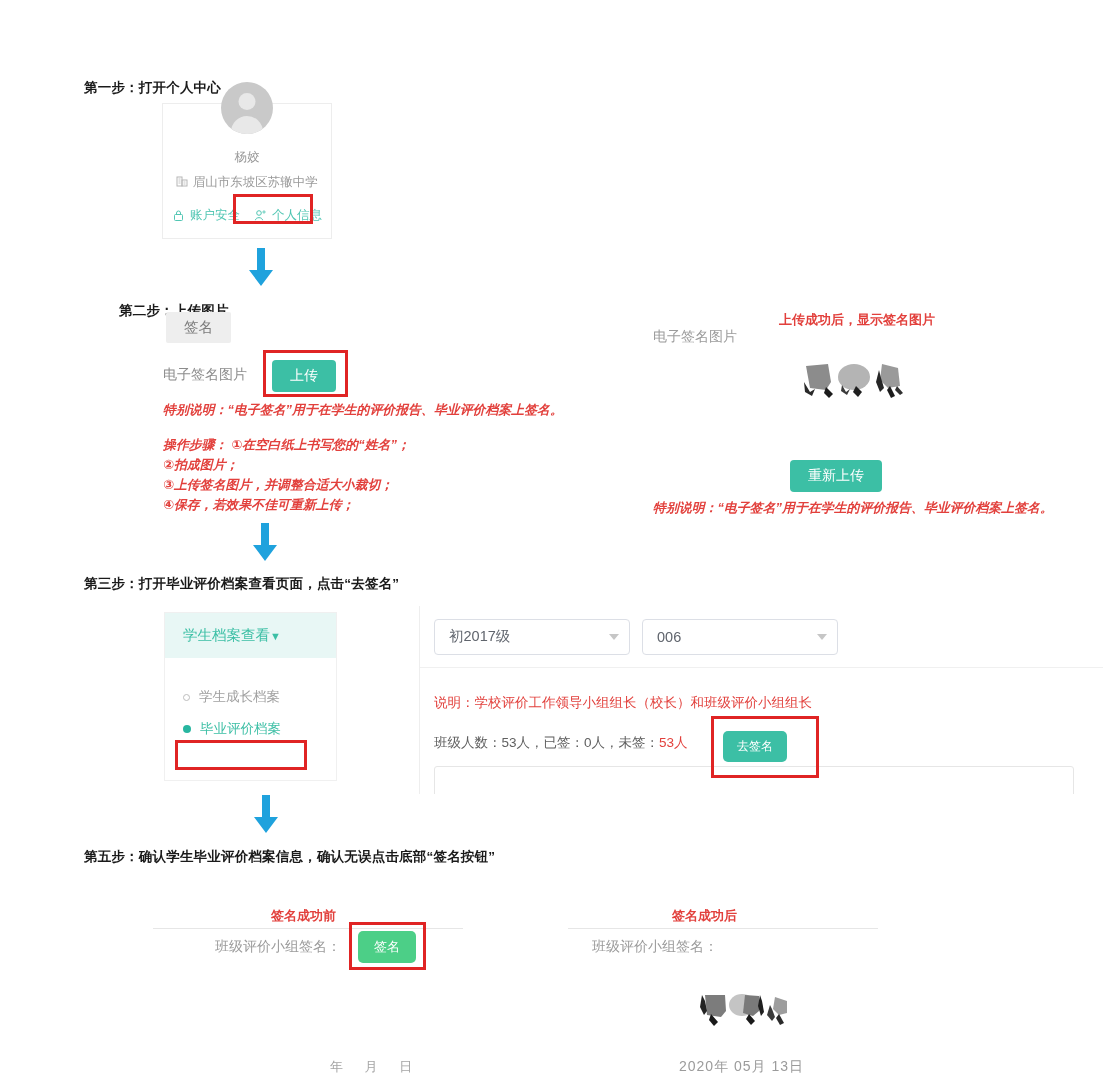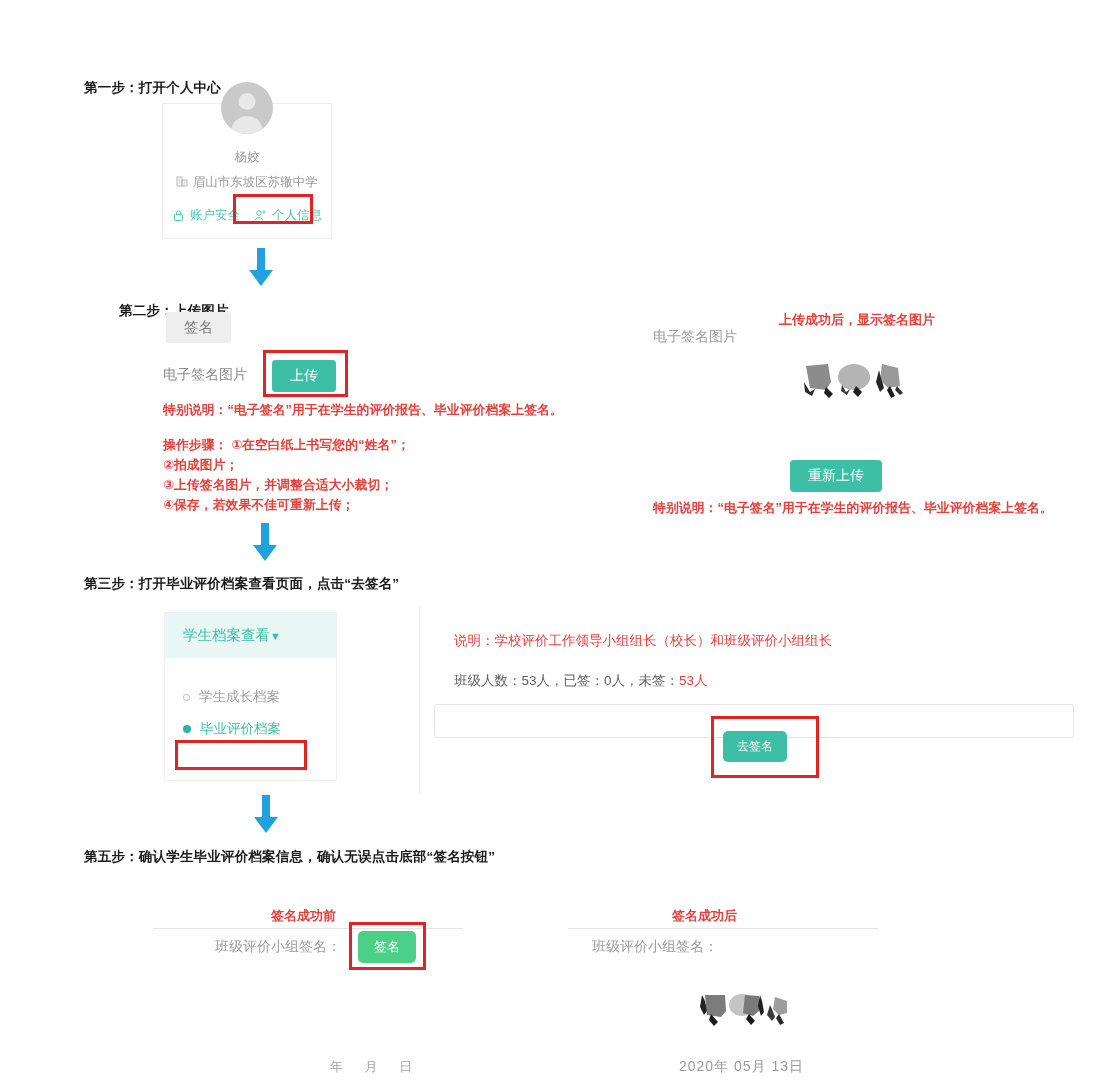--- a/index.html
+++ b/index.html
@@ -116,21 +116,21 @@
     font-family: inherit;
     white-space: nowrap;
     cursor: pointer;
   }
   .red-note {
     color: #e2403c;
     font-size: 12.8px;
     white-space: nowrap;
     letter-spacing: 0.1px;
   }
-  .red-note.bold { font-weight: bold; }
+  .red-note.bold { font-weight: bold; font-style: italic; }
   .red-heading {
     color: #e2403c;
     font-size: 13px;
     font-weight: bold;
     white-space: nowrap;
   }
   .grey-label {
     color: #9b9b9b;
     font-size: 14px;
     white-space: nowrap;
@@ -201,21 +201,21 @@
     width: 0; height: 0;
     border-left: 5px solid transparent;
     border-right: 5px solid transparent;
     border-top: 6px solid #c6c6c6;
   }
   .panel-body { padding: 26px 0 0 14px; }
   .panel-row {
     font-size: 13.5px;
     color: #606060;
     white-space: nowrap;
-    display: flex; align-items: center; margin-left: 20px;
+    display: flex; align-items: center;
   }
   .count-red { color: #e2403c; }
   .input-stub {
     margin-top: 14px;
     height: 34px;
     border: 1px solid #e6e6e6;
     border-radius: 3px;
     box-sizing: border-box;
   }
 
@@ -343,20 +343,30 @@
     </div>
     <div class="menu-item active">
       <span class="bullet-solid"></span>
       <span>毕业评价档案</span>
     </div>
   </div>
 </div>
 <div class="abs redbox" style="left:175px; top:740px; width:132px; height:30px;"></div>
 
 <div class="abs panel" style="left:419px; top:606px; width:684px; height:188px;">
+  <div class="panel-topbar">
+    <div class="select-box">
+      <span>初2017级</span>
+      <span class="caret"></span>
+    </div>
+    <div class="select-box">
+      <span>006</span>
+      <span class="caret"></span>
+    </div>
+  </div>
   <div class="panel-body">
     <div class="panel-row" style="color:#e2403c;">说明：学校评价工作领导小组组长（校长）和班级评价小组组长</div>
     <div class="panel-row" style="margin-top:22px;">
       <span>班级人数：53人，已签：0人，未签：</span>
       <span class="count-red">53人</span>
     </div>
     <div class="input-stub" style="width:640px;"></div>
   </div>
 </div>
 

